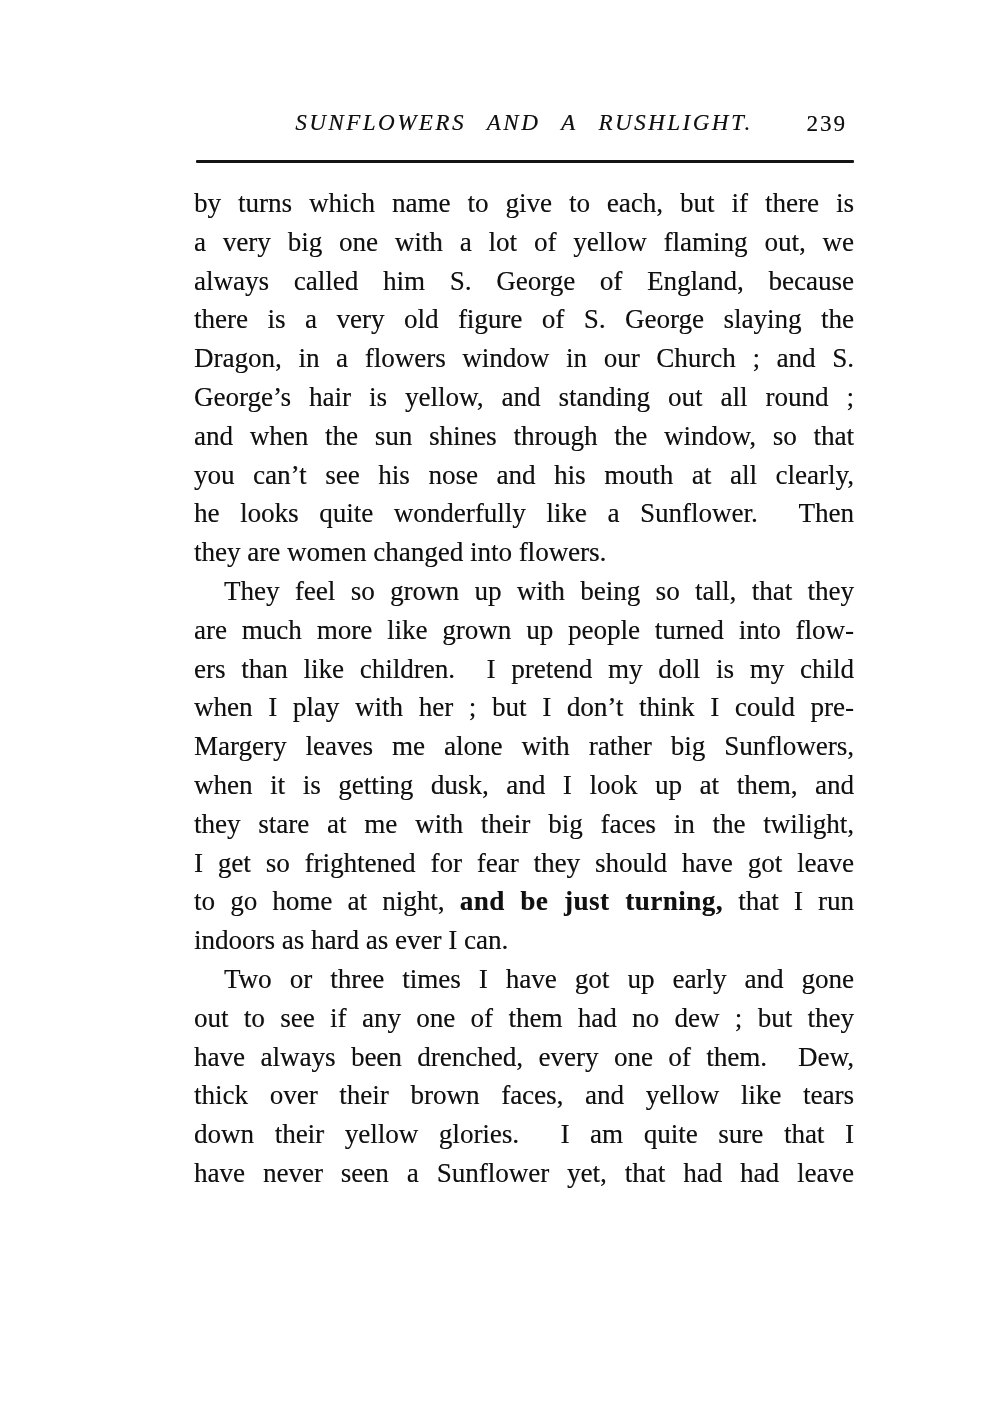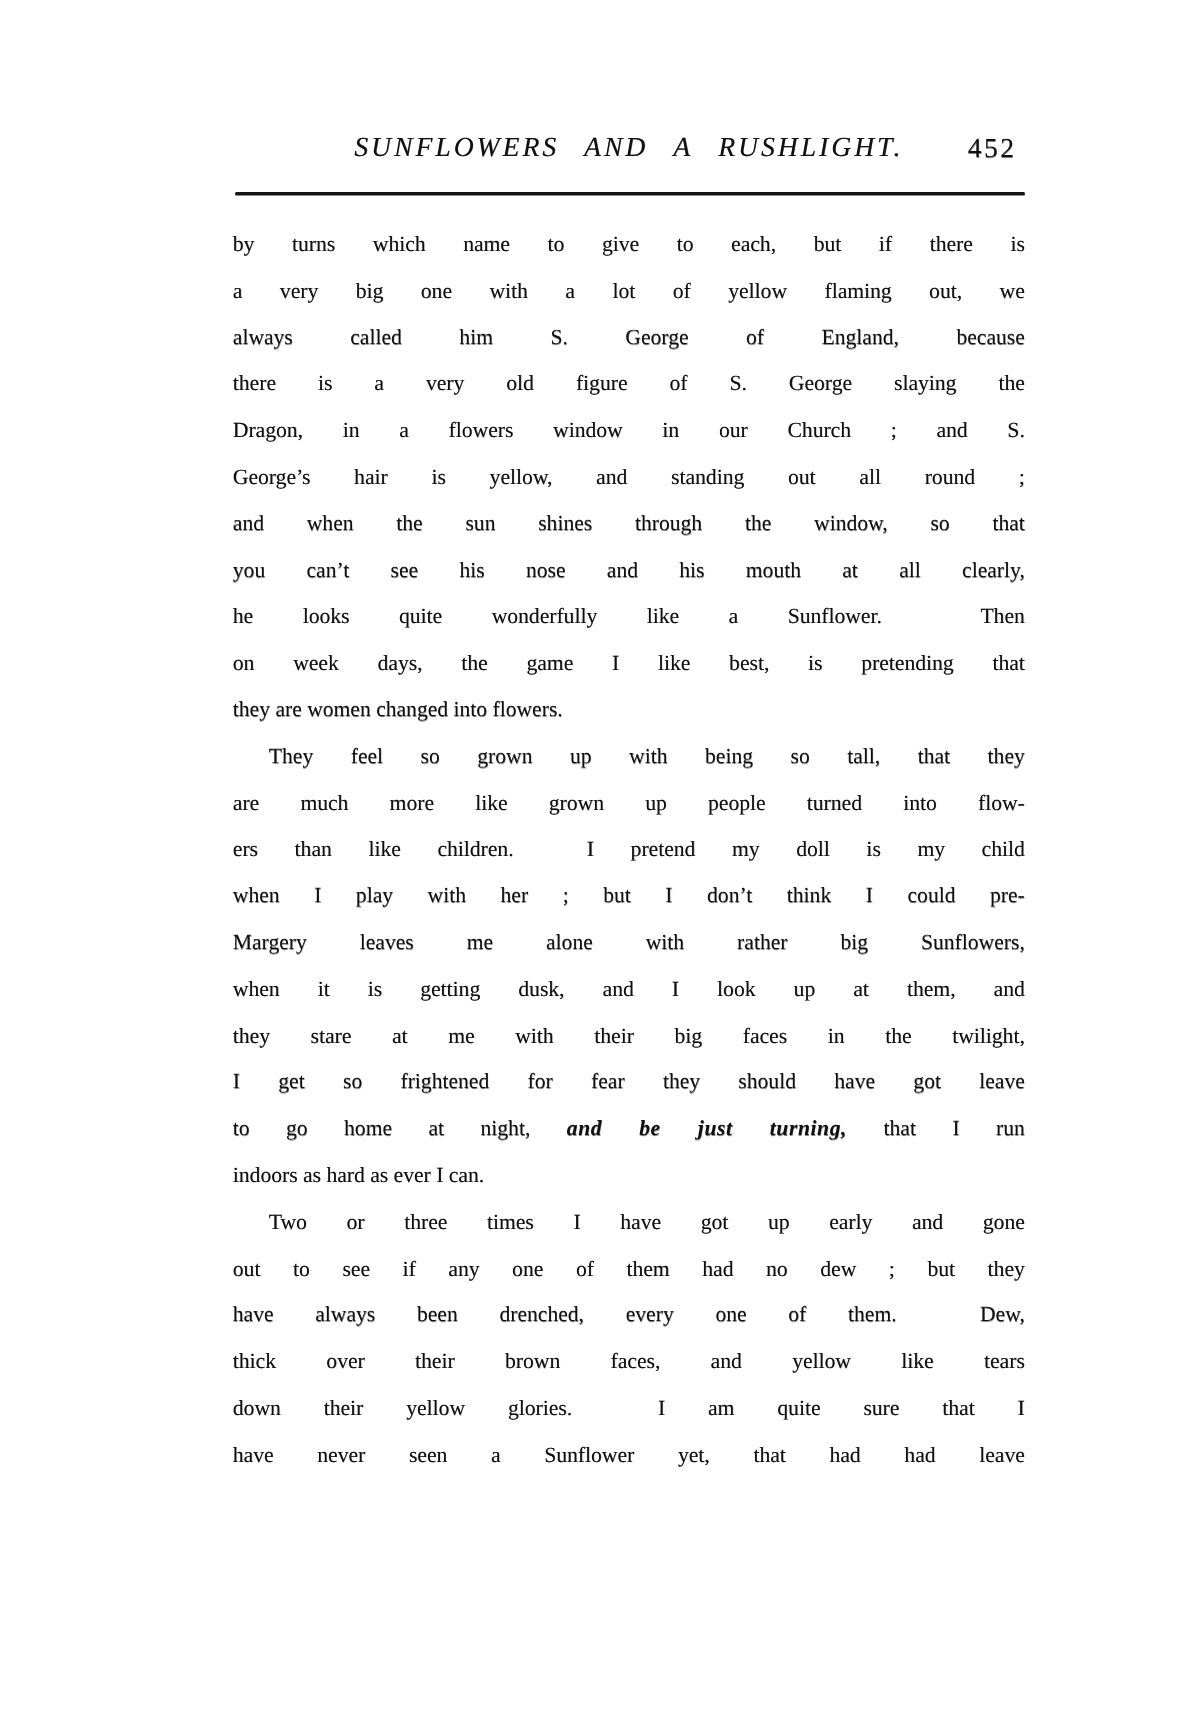--- a/index.html
+++ b/index.html
@@ -47,60 +47,58 @@
     width: 658px;
     height: 3px;
     background: #141414;
     border-radius: 1px;
   }
   .page-body {
     position: absolute;
     top: 184px;
     left: 194px;
     width: 660px;
-    font-size: 18px;
+    font-size: 27px;
     line-height: 38.8px;
     text-shadow: 0.3px 0.3px 0 rgba(0,0,0,0.45);
   }
   .paragraph { margin: 0; }
   .line {
     text-align: justify;
     text-align-last: justify;
     text-justify: inter-word;
     white-space: pre-wrap;
   }
   .line.flush { text-align-last: left; }
   .line.indent { text-indent: 30px; }
   .em {
-    font-style: italic;
     font-weight: bold;
     letter-spacing: 0.5px;
   }
 </style>
 </head>
 <body>
 
 <div class="page">
   <div class="running-header">
     <div class="chapter-title">SUNFLOWERS AND A RUSHLIGHT.</div>
-    <div class="page-number">452</div>
+    <div class="page-number">239</div>
   </div>
   <div class="header-rule"></div>
   <div class="page-body">
       <div class="paragraph">
         <div class="line"><span>by turns which name to give to each, but if there is</span></div>
         <div class="line"><span>a very big one with a lot of yellow flaming out, we</span></div>
         <div class="line"><span>always called him S. George of England, because</span></div>
         <div class="line"><span>there is a very old figure of S. George slaying the</span></div>
         <div class="line"><span>Dragon, in a flowers window in our Church ; and S.</span></div>
         <div class="line"><span>George’s hair is yellow, and standing out all round ;</span></div>
         <div class="line"><span>and when the sun shines through the window, so that</span></div>
         <div class="line"><span>you can’t see his nose and his mouth at all clearly,</span></div>
         <div class="line"><span>he looks quite wonderfully like a Sunflower.  Then</span></div>
-        <div class="line"><span>on week days, the game I like best, is pretending that</span></div>
         <div class="line flush"><span>they are women changed into flowers.</span></div>
       </div>
       <div class="paragraph">
         <div class="line indent"><span>They feel so grown up with being so tall, that they</span></div>
         <div class="line"><span>are much more like grown up people turned into flow-</span></div>
         <div class="line"><span>ers than like children.  I pretend my doll is my child</span></div>
         <div class="line"><span>when I play with her ; but I don’t think I could pre-</span></div>
         <div class="line"><span>Margery leaves me alone with rather big Sunflowers,</span></div>
         <div class="line"><span>when it is getting dusk, and I look up at them, and</span></div>
         <div class="line"><span>they stare at me with their big faces in the twilight,</span></div>

